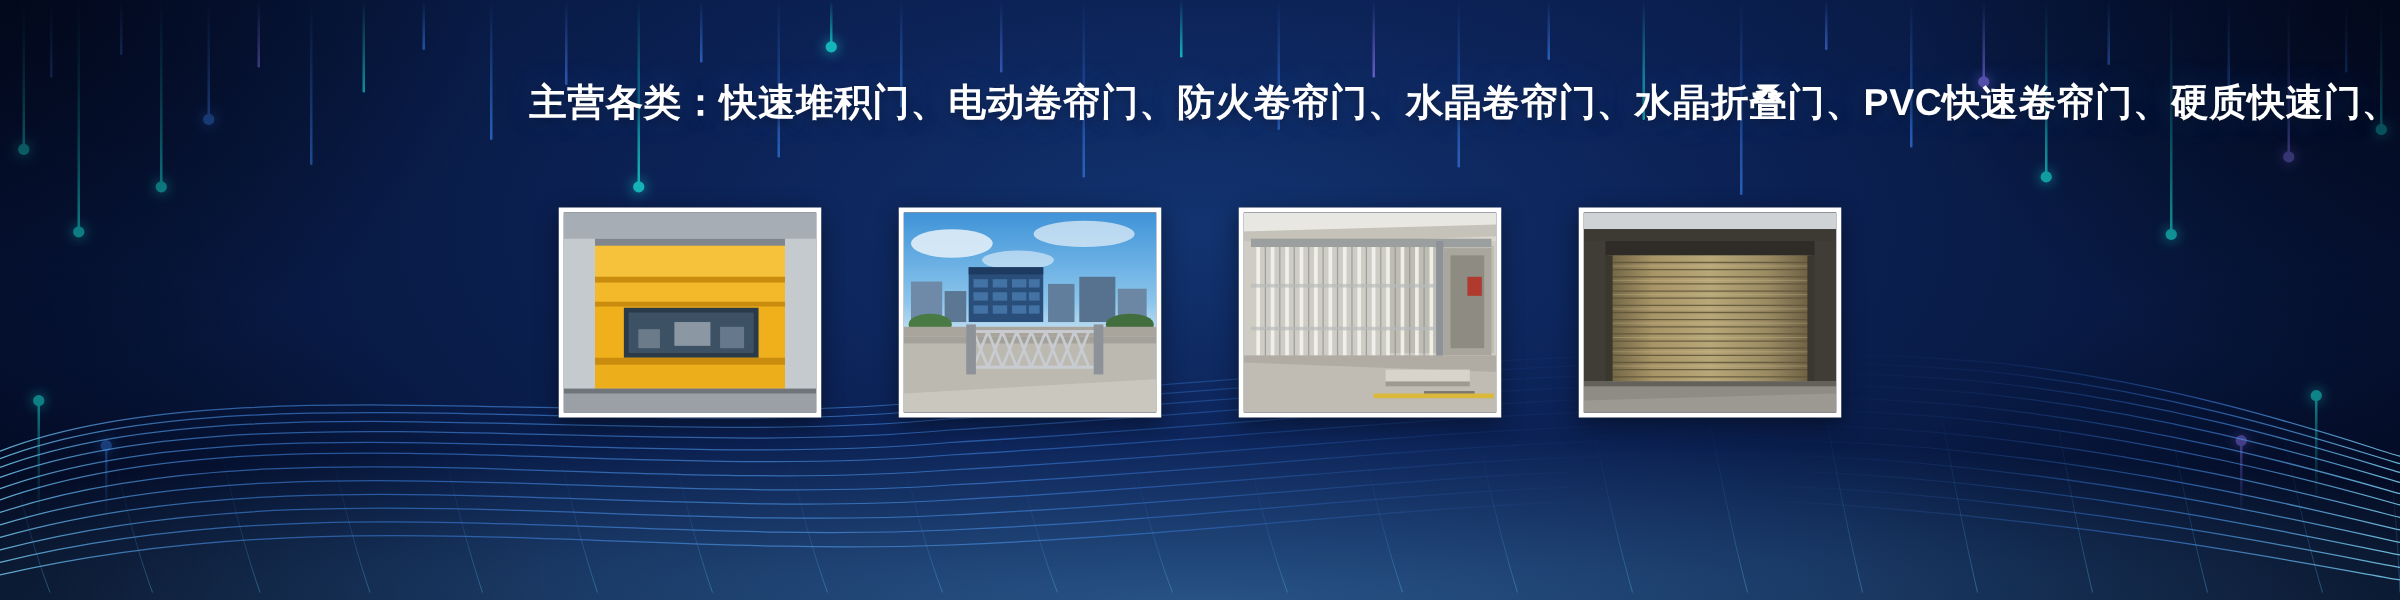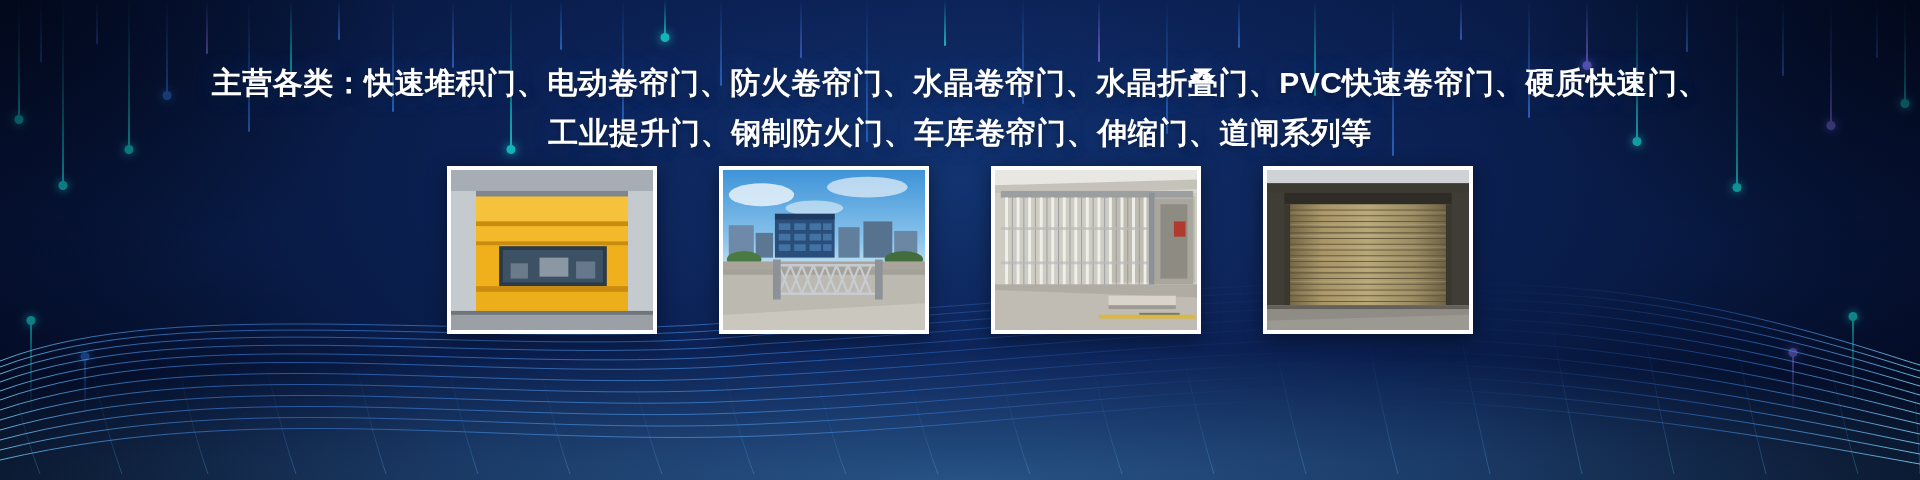--- a/index.html
+++ b/index.html
@@ -29,21 +29,21 @@
   .vline { position:absolute; width:2px; border-radius:1px; }
   .vline .dot {
     position:absolute; left:50%; transform:translateX(-50%);
     width:9px; height:9px; border-radius:50%;
   }
   
   .wave-layer { position:absolute; left:0; bottom:0; width:1920px; height:230px; pointer-events:none; }
   
   .headline {
     position:absolute; left:0; top:58px; width:1920px;
-    text-align:center;
+    text-align:right;
     color:#ffffff;
     font-size:30px;
     font-weight:bold;
     line-height:50px;
     letter-spacing:.5px;
     text-shadow:0 2px 10px rgba(0,0,0,.55), 0 0 22px rgba(60,130,255,.30);
     z-index:6;
   }
   .headline .ln { display:block; white-space:nowrap; }
   
@@ -197,21 +197,20 @@
         <path d="M1640,56 C1648,99 1658,156 1674,224"></path>
         <path d="M1732,68 C1740,108 1750,162 1766,224"></path>
         <path d="M1824,84 C1832,120 1842,170 1858,224"></path>
         <path d="M1910,100 C1914,132 1918,178 1920,224"></path>
       </g>
     </svg>
   </div>
 
   <div class="headline">
     <span class="ln">主营各类：快速堆积门、电动卷帘门、防火卷帘门、水晶卷帘门、水晶折叠门、PVC快速卷帘门、硬质快速门、</span>
-    <span class="ln">工业提升门、钢制防火门、车库卷帘门、伸缩门、道闸系列等</span>
   </div>
 
   <div class="photos">
 
     <div class="photo">
       <svg viewBox="0 0 210 168" preserveAspectRatio="none">
         <rect x="0" y="0" width="210" height="168" fill="#d8dce0"></rect>
         <rect x="0" y="0" width="210" height="22" fill="#a7adb4"></rect>
         <rect x="0" y="22" width="210" height="8" fill="#7f868d"></rect>
 

